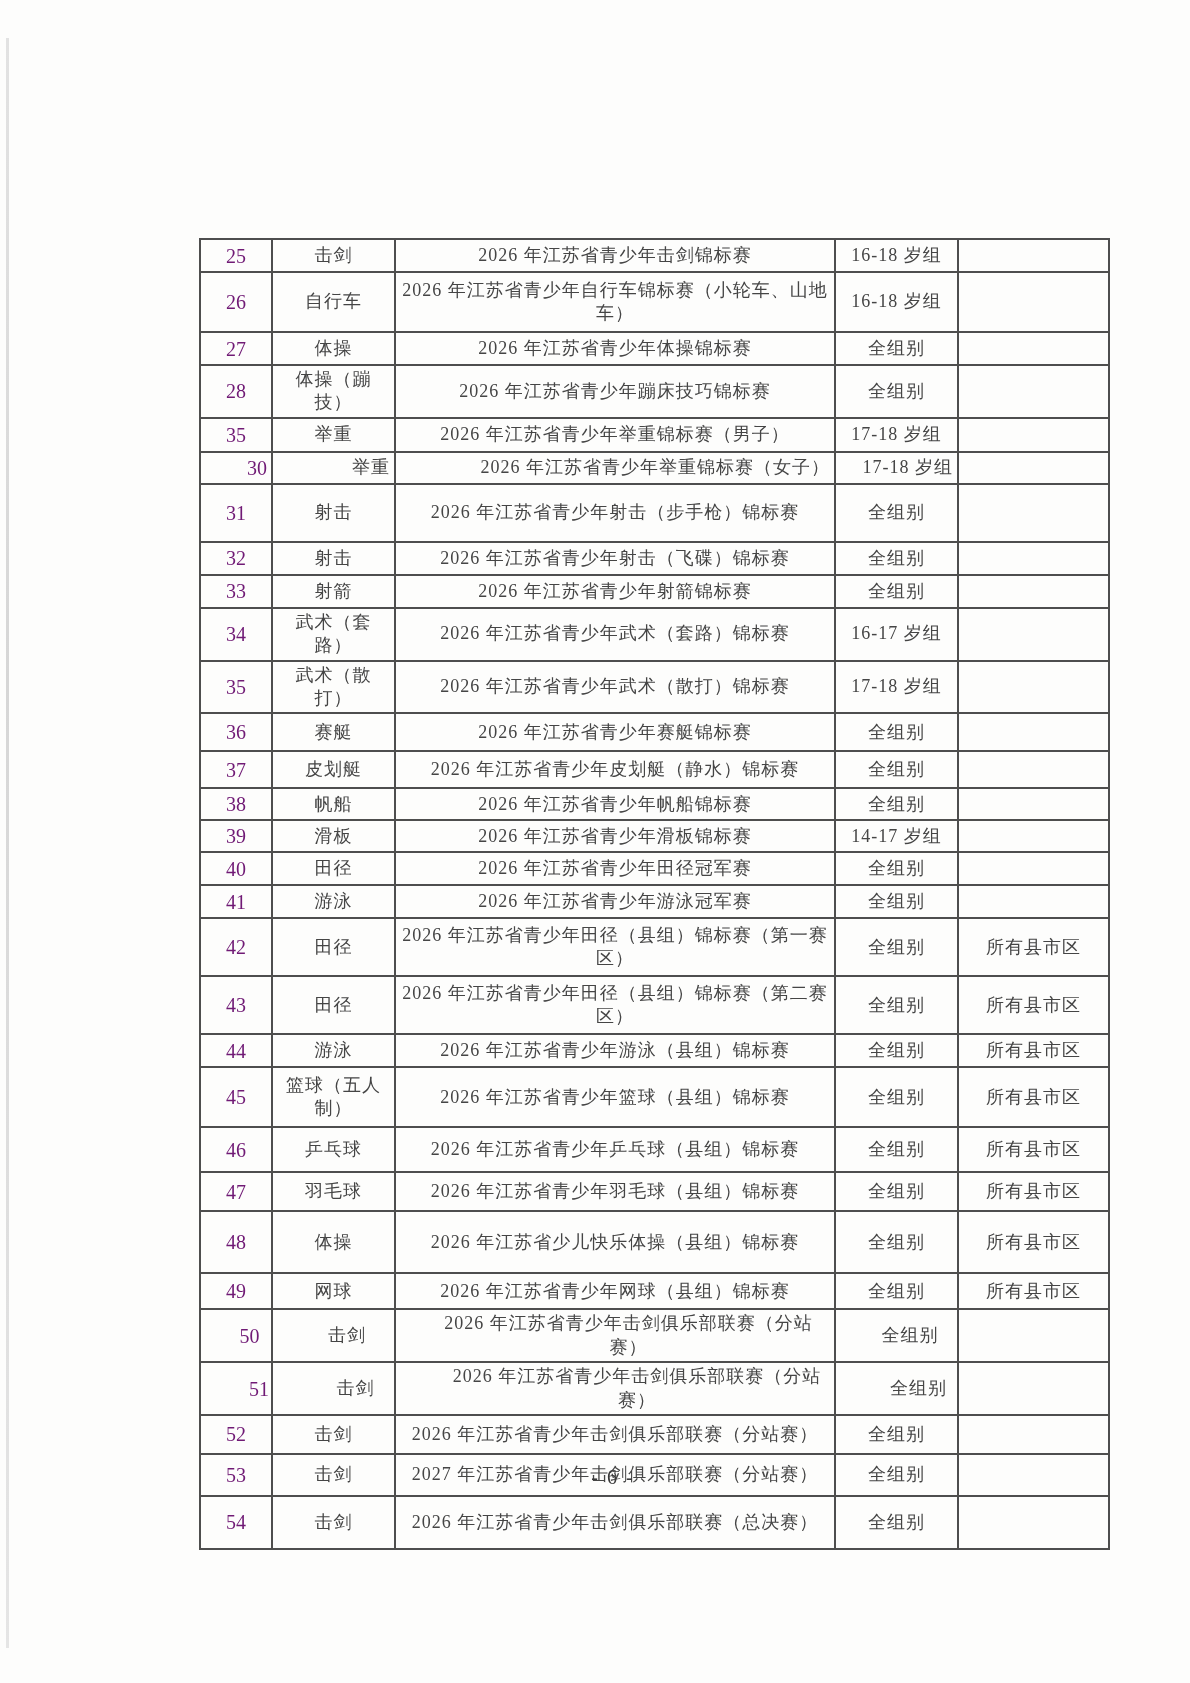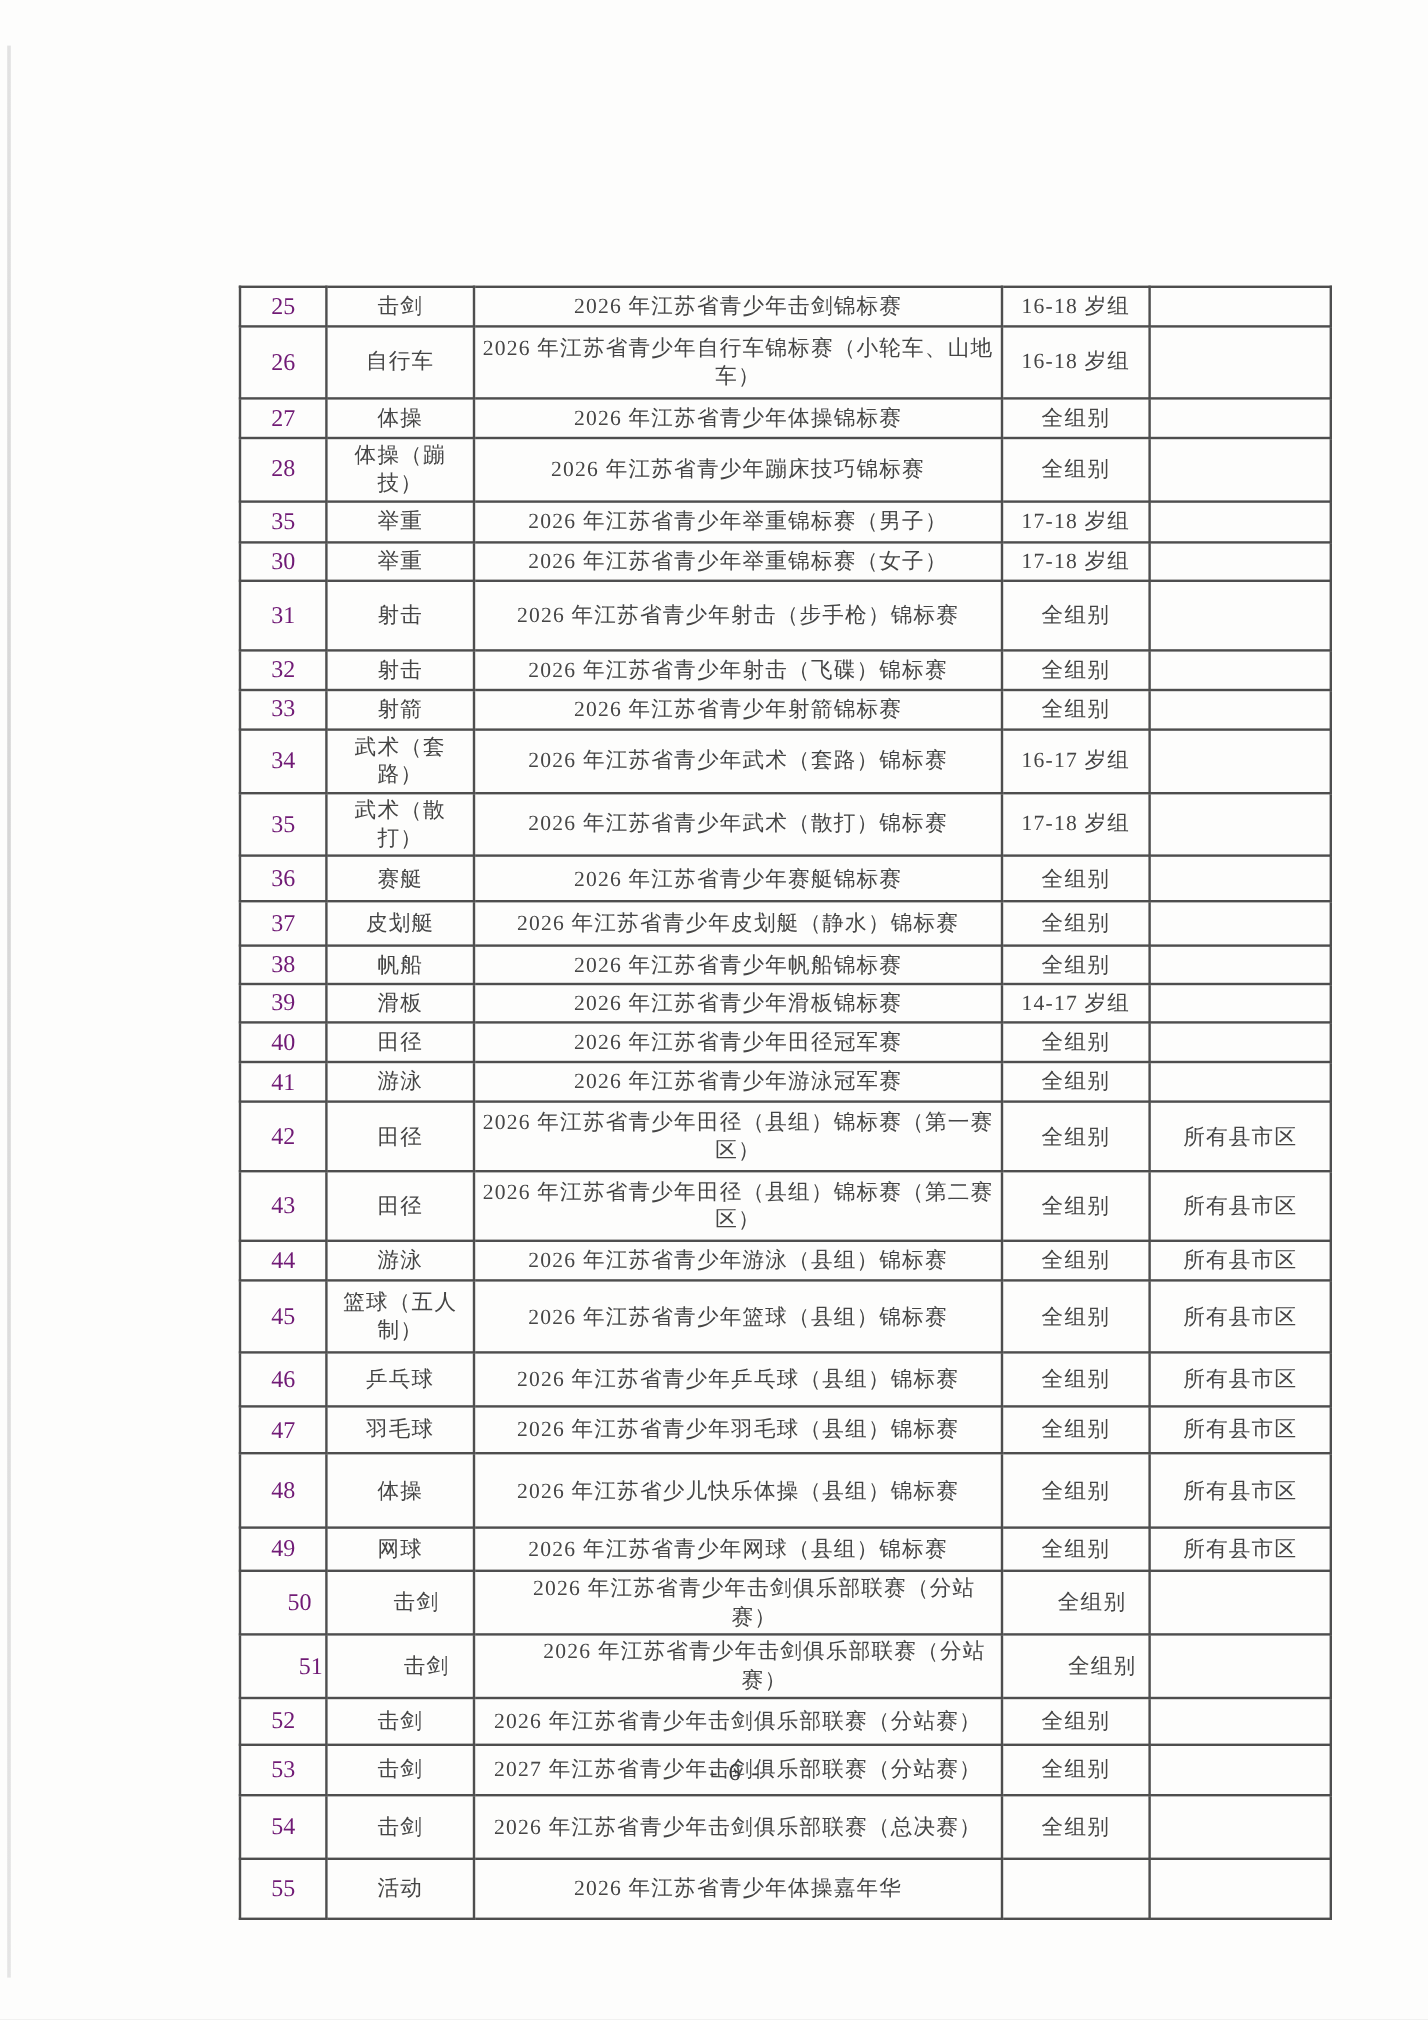--- a/index.html
+++ b/index.html
@@ -52,21 +52,21 @@
   }
   .comp-table td:first-child {
     font-size: 20px;
     letter-spacing: 0;
     color: #701a75;
   }
   
   tr[data-no="26"] td { height: 54px; }
   tr[data-no="28"] td { height: 29px; }
   tr[data-no="29"] td { height: 28px; }
-  tr[data-no="30"] td { height: 23px; }
+  tr[data-no="30"] td { height: 23px; text-align: right; }
   tr[data-no="31"] td { height: 52px; }
   tr[data-no="34"] td { height: 40px; }
   tr[data-no="35"] td { height: 37px; }
   tr[data-no="36"] td { height: 32px; }
   tr[data-no="37"] td { height: 31px; }
   tr[data-no="38"] td { height: 23px; }
   tr[data-no="39"] td { height: 25px; }
   tr[data-no="42"] td { height: 52px; }
   tr[data-no="43"] td { height: 52px; }
   tr[data-no="45"] td { height: 54px; }
@@ -311,24 +311,17 @@
           <td>全组别</td>
           <td></td>
         </tr>
         <tr data-no="54">
           <td>54</td>
           <td>击剑</td>
           <td>2026 年江苏省青少年击剑俱乐部联赛（总决赛）</td>
           <td>全组别</td>
           <td></td>
         </tr>
-        <tr data-no="55">
-          <td>55</td>
-          <td>活动</td>
-          <td>2026 年江苏省青少年体操嘉年华</td>
-          <td></td>
-          <td></td>
-        </tr>
       </tbody>
   </table>
 
   <div class="page-number">- 6 -</div>
 </div>
 
 </body></html>

